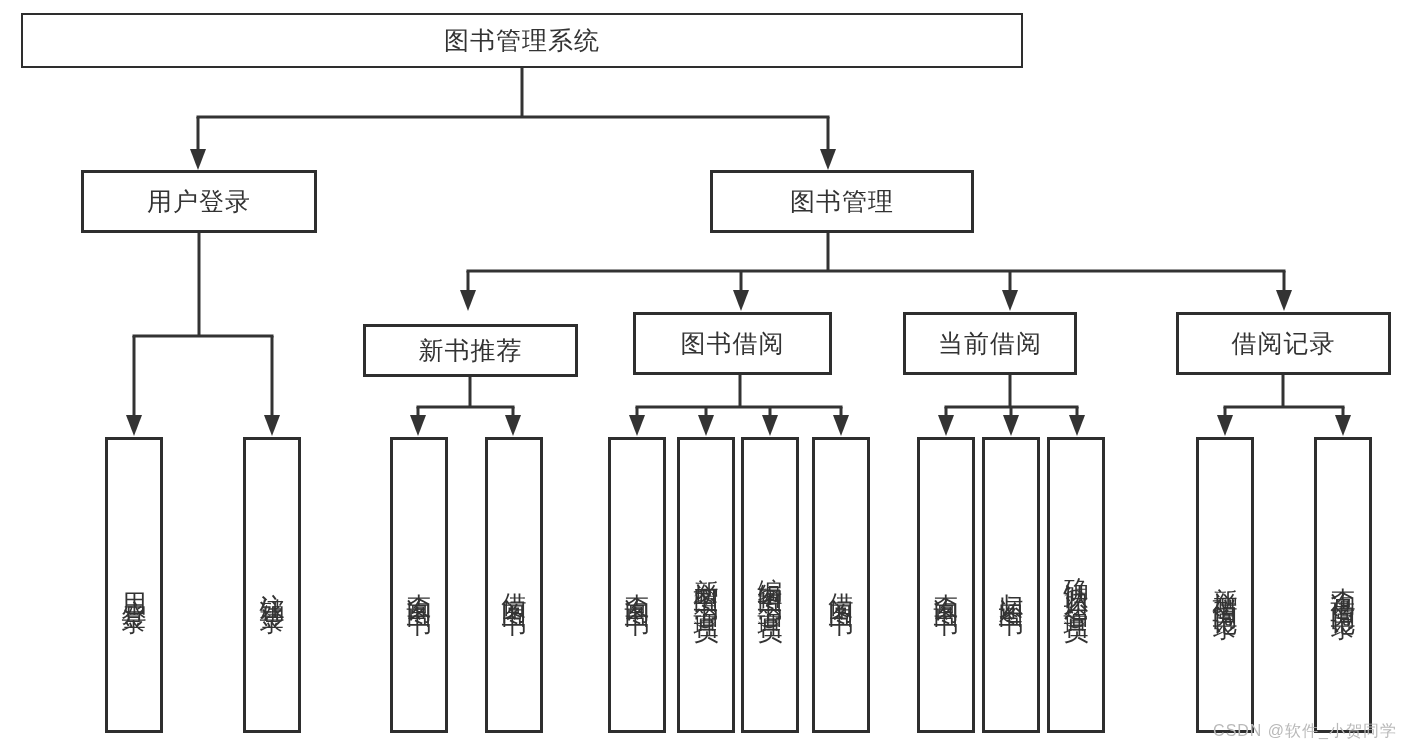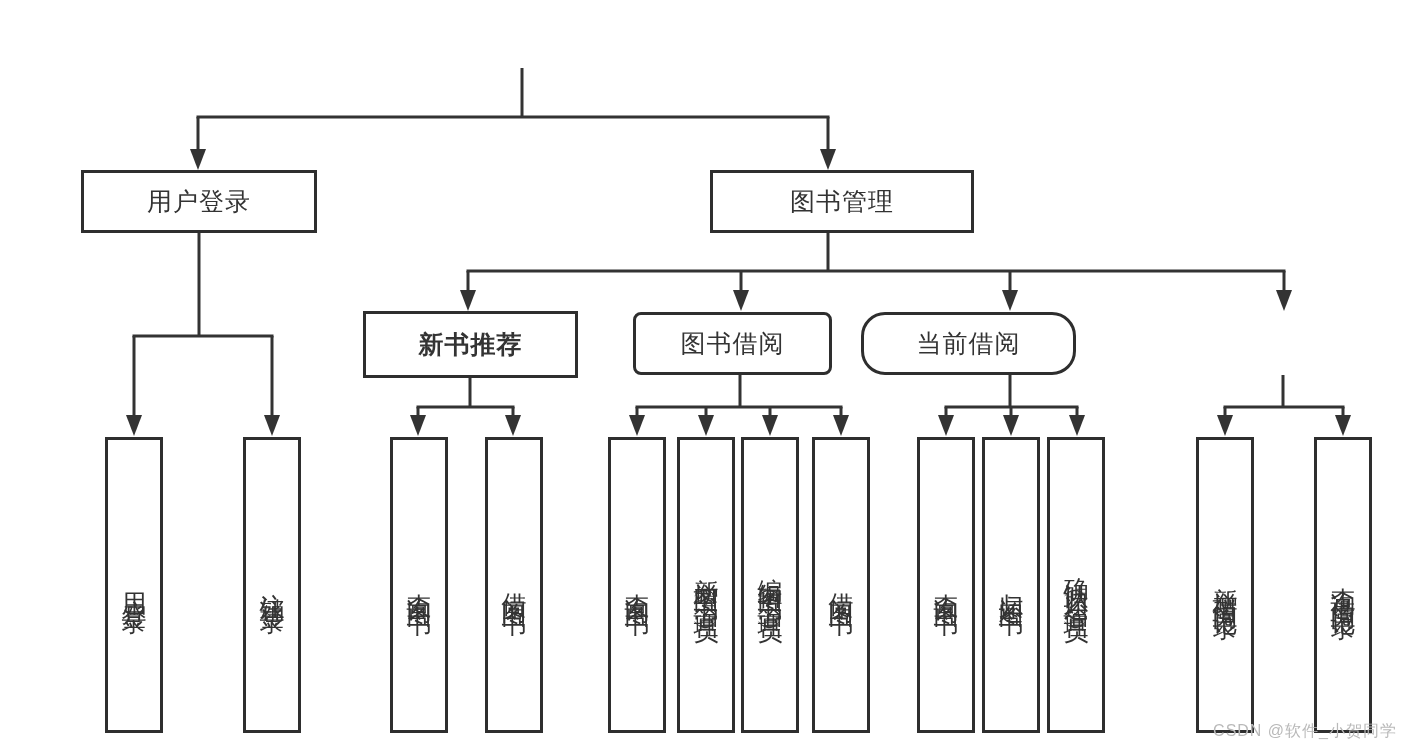--- a/index.html
+++ b/index.html
@@ -106,36 +106,42 @@
       <polygon points="770,436 762,415 778,415"></polygon>
       <polygon points="841,436 833,415 849,415"></polygon>
       <polygon points="946,436 938,415 954,415"></polygon>
       <polygon points="1011,436 1003,415 1019,415"></polygon>
       <polygon points="1077,436 1069,415 1085,415"></polygon>
       <polygon points="1225,436 1217,415 1233,415"></polygon>
       <polygon points="1343,436 1335,415 1351,415"></polygon>
     </g>
   </svg>
 
+  <div class="box hbox" style="left:21px; top:13px; width:1002px; height:55px; border-width:2.5px;">
+    <span>图书管理系统</span>
+  </div>
 
   <div class="box hbox" style="left:81px; top:170px; width:236px; height:63px;">
     <span>用户登录</span>
   </div>
   <div class="box hbox" style="left:710px; top:170px; width:264px; height:63px;">
     <span>图书管理</span>
   </div>
 
-  <div class="box hbox" style="left:363px; top:311px; width:215px; height:67px;font-weight:bold;">
+  <div class="box hbox" style="left:363px; top:324px; width:215px; height:53px;">
     <span>新书推荐</span>
   </div>
-  <div class="box hbox" style="left:633px; top:312px; width:199px; height:63px;border-radius:8px;">
+  <div class="box hbox" style="left:633px; top:312px; width:199px; height:63px;">
     <span>图书借阅</span>
   </div>
-  <div class="box hbox" style="left:861px; top:312px; width:215px; height:63px;border-radius:24px;">
+  <div class="box hbox" style="left:903px; top:312px; width:174px; height:63px;">
     <span>当前借阅</span>
+  </div>
+  <div class="box hbox" style="left:1176px; top:312px; width:215px; height:63px;">
+    <span>借阅记录</span>
   </div>
 
   <div class="box vbox" style="left:105px; top:437px; width:58px; height:296px;">
     <span>用户登录</span>
   </div>
   <div class="box vbox" style="left:243px; top:437px; width:58px; height:296px;">
     <span>注销登录</span>
   </div>
   <div class="box vbox" style="left:390px; top:437px; width:58px; height:296px;">
     <span>查询图书</span>

